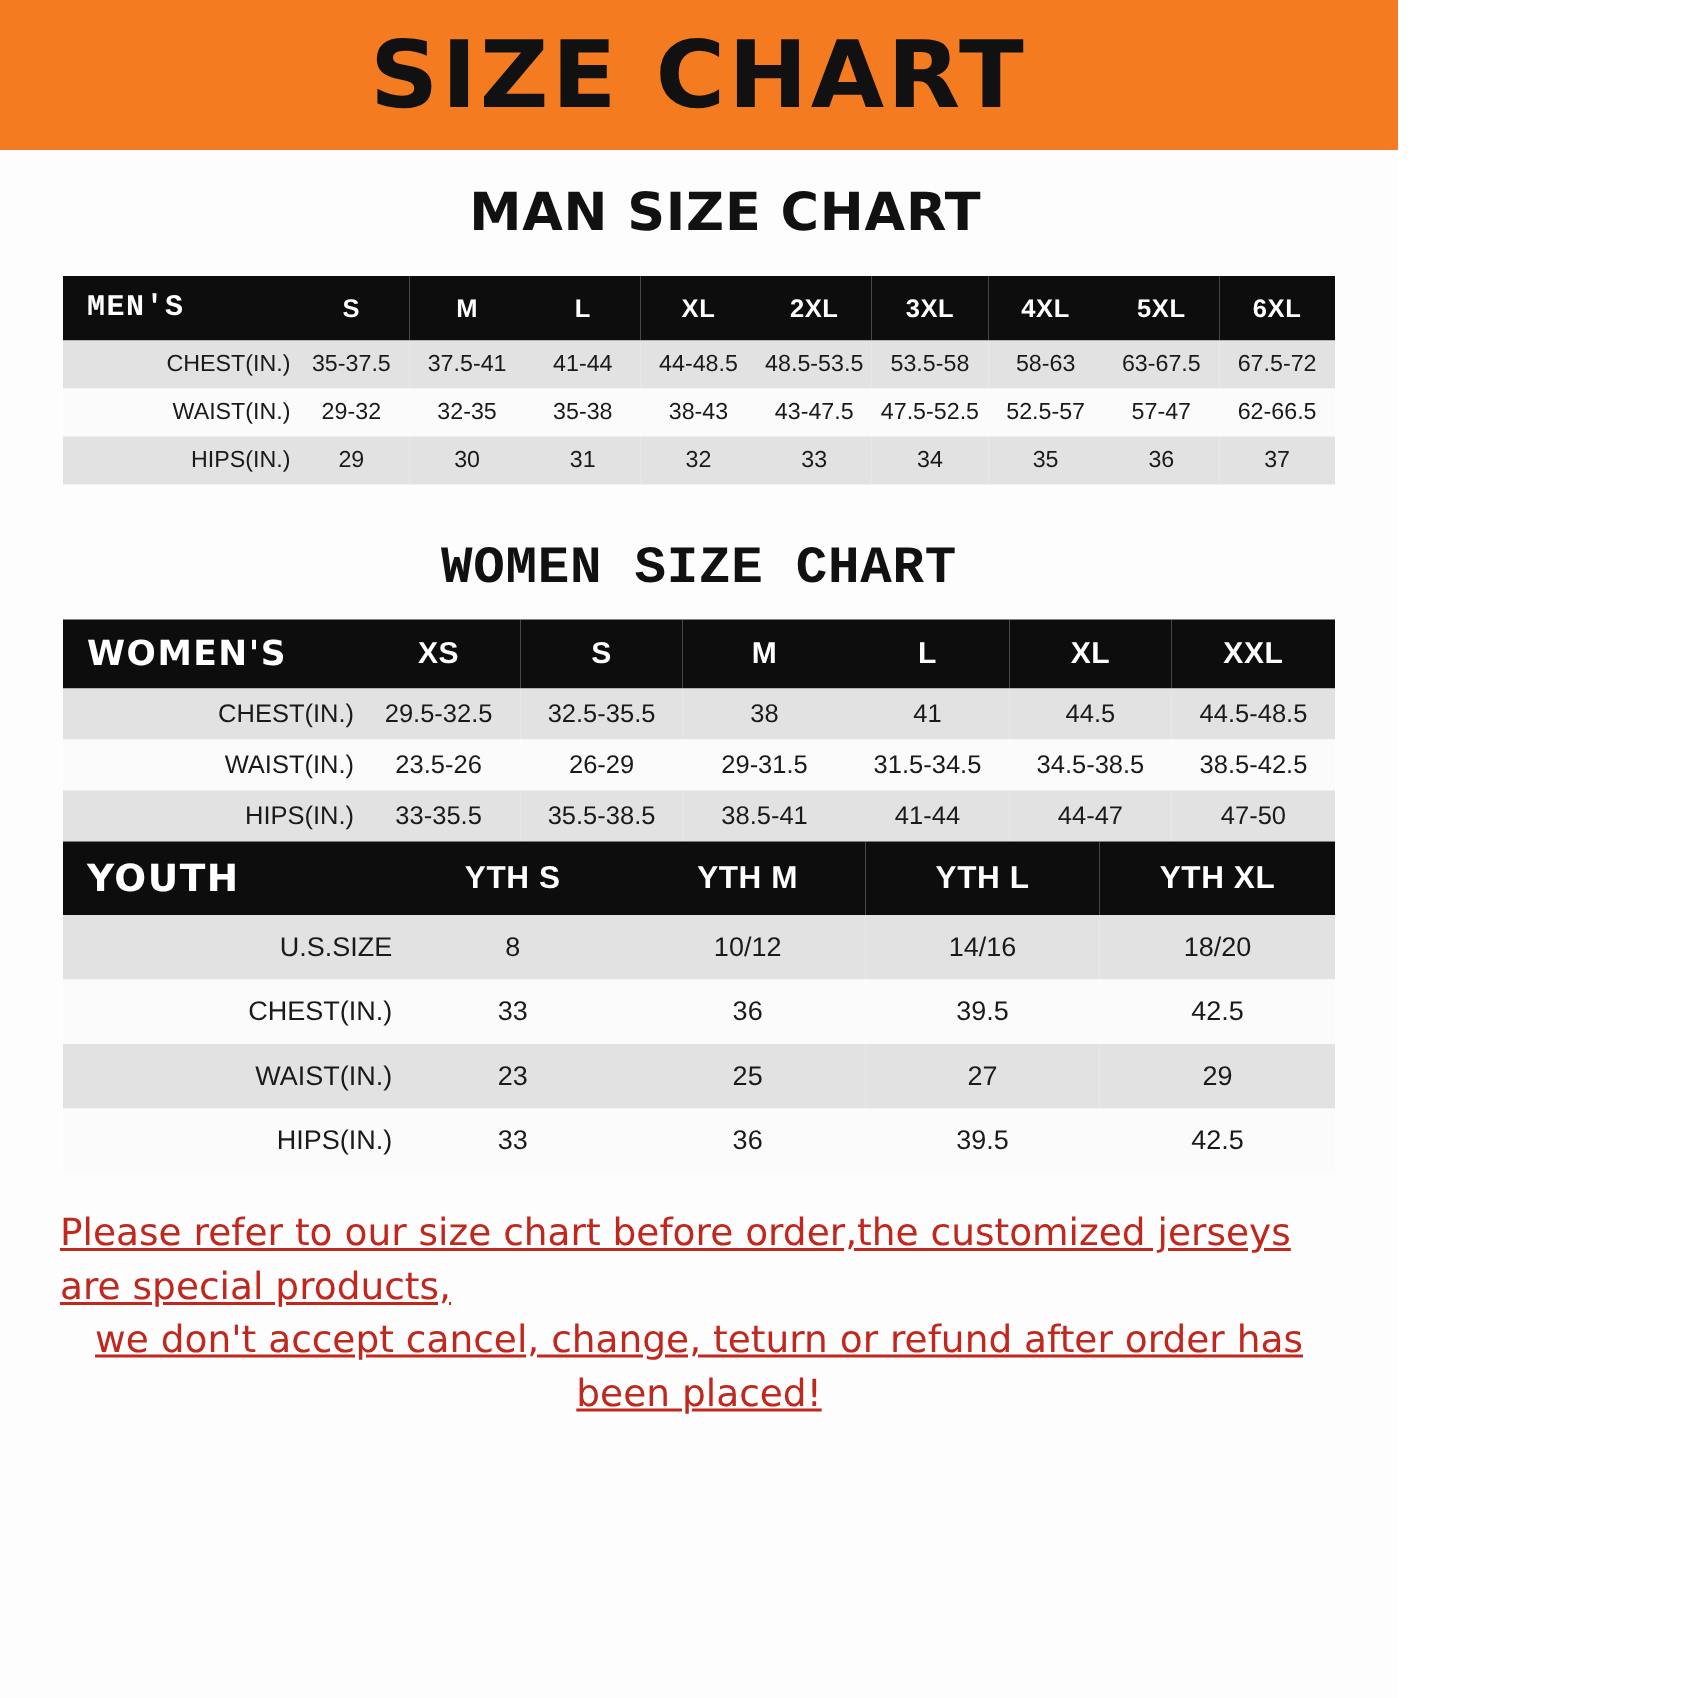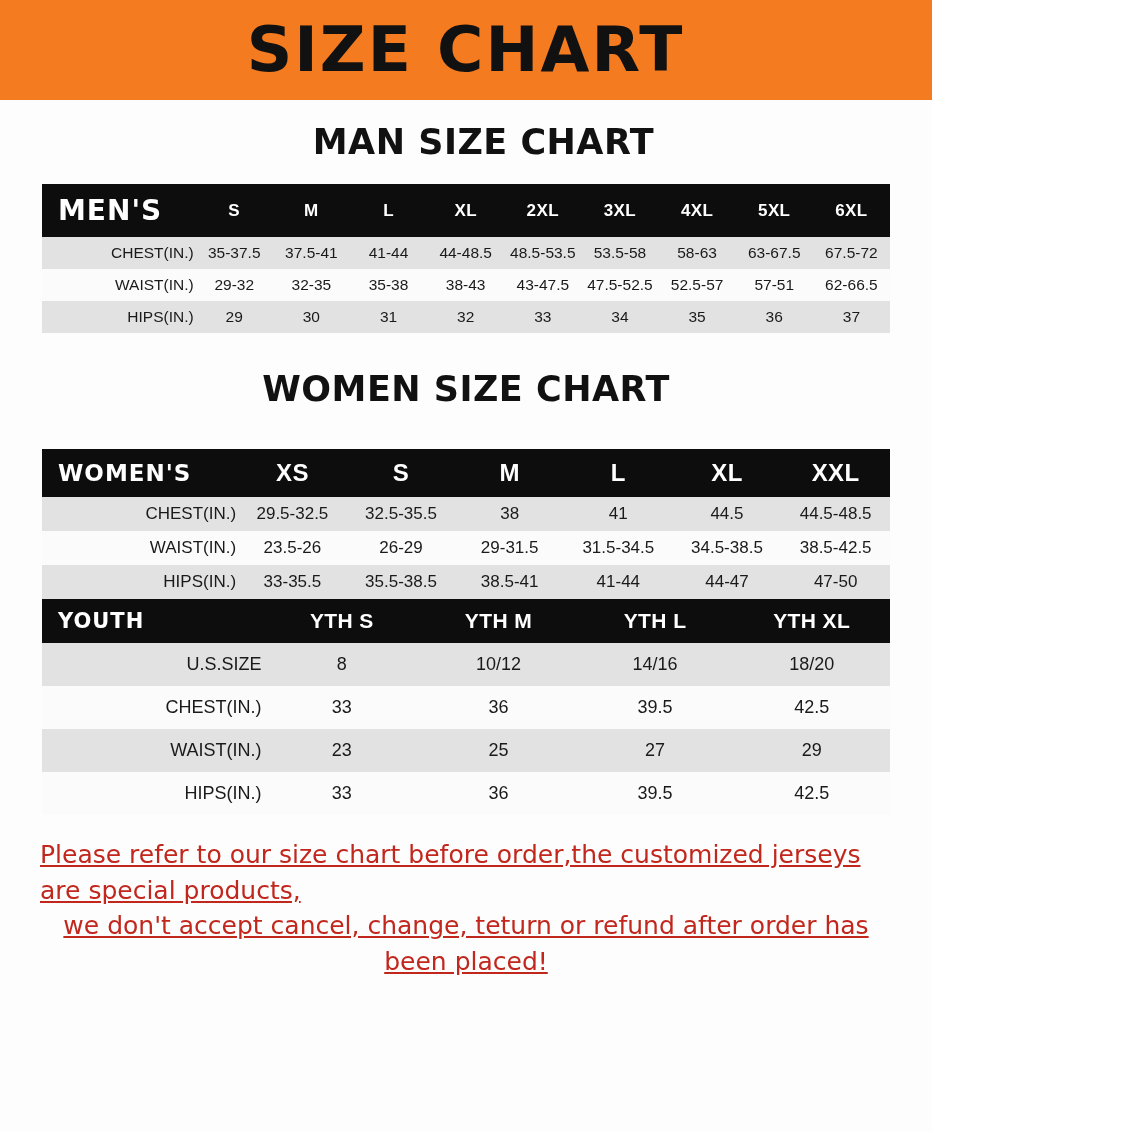--- a/index.html
+++ b/index.html
@@ -43,21 +43,21 @@
   
   .section-title {
     text-align: center;
     font-family: "DejaVu Sans", sans-serif;
     font-weight: bold;
     font-size: 35px;
     color: #111111;
     letter-spacing: 0.5px;
   }
   .t-man   { margin-top: 22px; margin-bottom: 22px; margin-left: 35px; }
-  .t-women { margin-top: 36px; margin-bottom: 40px; }
+  .t-women { margin-top: 36px; margin-bottom: 14px; font-family: Liberation Mono, monospace; }
   .t-youth { margin-top: 46px; margin-bottom: 26px; }
 
   
   .tbl-wrap {
     margin: 0 42px;
   }
   table.size {
     width: 100%;
     border-collapse: collapse;
     table-layout: fixed;
@@ -94,32 +94,32 @@
   table.size tbody td.rowlabel {
     text-align: right;
     font-size: 17px;
     padding-left: 6px;
   }
   tr.shade  { background: #e2e2e2; }
   tr.plain  { background: #fbfbfb; }
 
   
   #men-table thead th { font-size: 17px; }
-  #men-table thead th.rowlabel { font-size: 28px; }
+  #men-table thead th.rowlabel { font-size: 20px; font-family: Liberation Mono, monospace; }
   #men-table tbody td { font-size: 15.5px; }
   #men-table tbody td.rowlabel { font-size: 15.5px; }
 
   
-  #women-table thead th { font-size: 24px; }
+  #women-table thead th { font-size: 20px; }
   #women-table thead th.rowlabel { font-size: 23px; }
   #women-table tbody td { font-size: 17px; }
 
   
   #youth-table thead th { font-size: 21px; }
-  #youth-table thead th.rowlabel { font-size: 21px; }
+  #youth-table thead th.rowlabel { font-size: 25px; }
   #youth-table tbody td { font-size: 18px; padding: 11px 2px; }
 
   
   .note {
     margin: 22px 40px 0 40px;
     color: #c1271d;
     font-family: "DejaVu Sans", sans-serif;
     font-size: 25px;
     line-height: 1.42;
     text-align: left;
@@ -169,21 +169,21 @@
           </tr>
           <tr class="plain">
             <td class="rowlabel">WAIST(IN.)</td>
             <td>29-32</td>
             <td>32-35</td>
             <td>35-38</td>
             <td>38-43</td>
             <td>43-47.5</td>
             <td>47.5-52.5</td>
             <td>52.5-57</td>
-            <td>57-51</td>
+            <td>57-47</td>
             <td>62-66.5</td>
           </tr>
           <tr class="shade">
             <td class="rowlabel">HIPS(IN.)</td>
             <td>29</td>
             <td>30</td>
             <td>31</td>
             <td>32</td>
             <td>33</td>
             <td>34</td>

